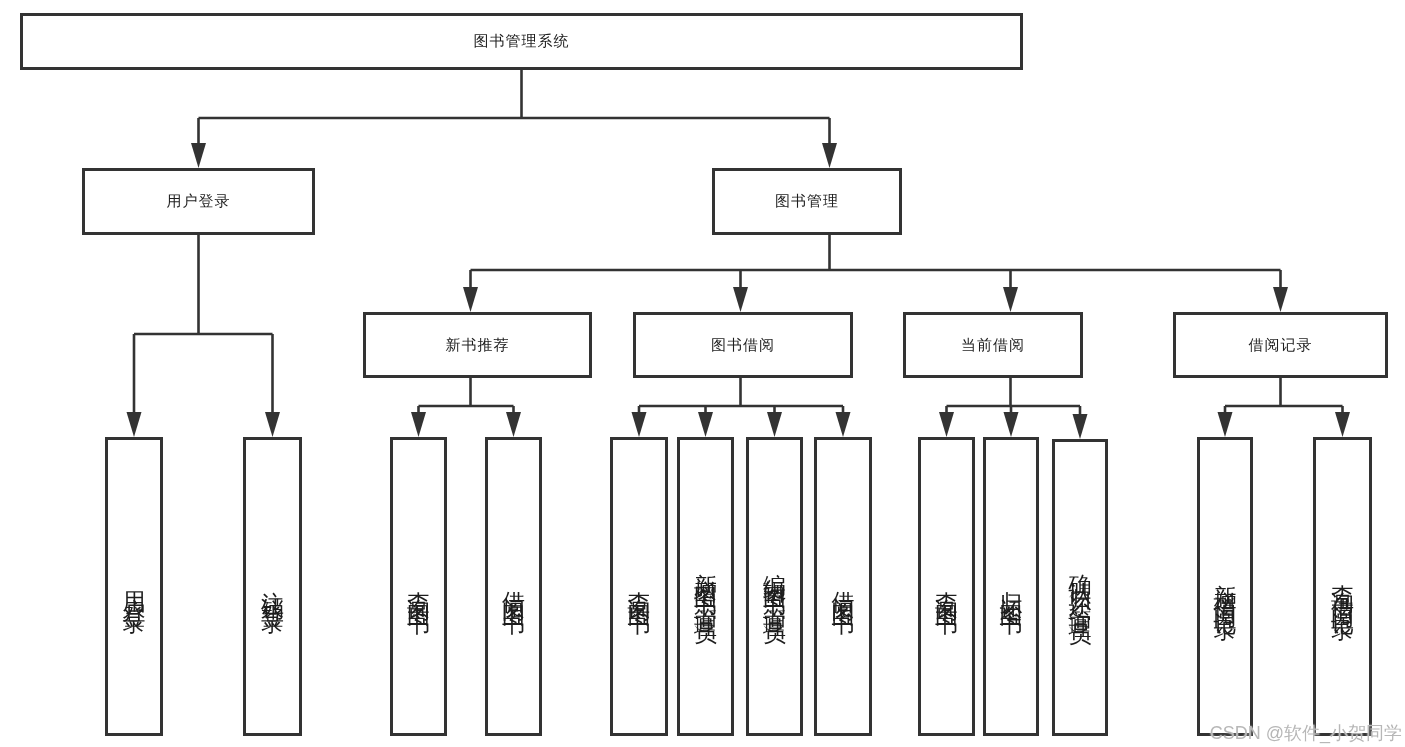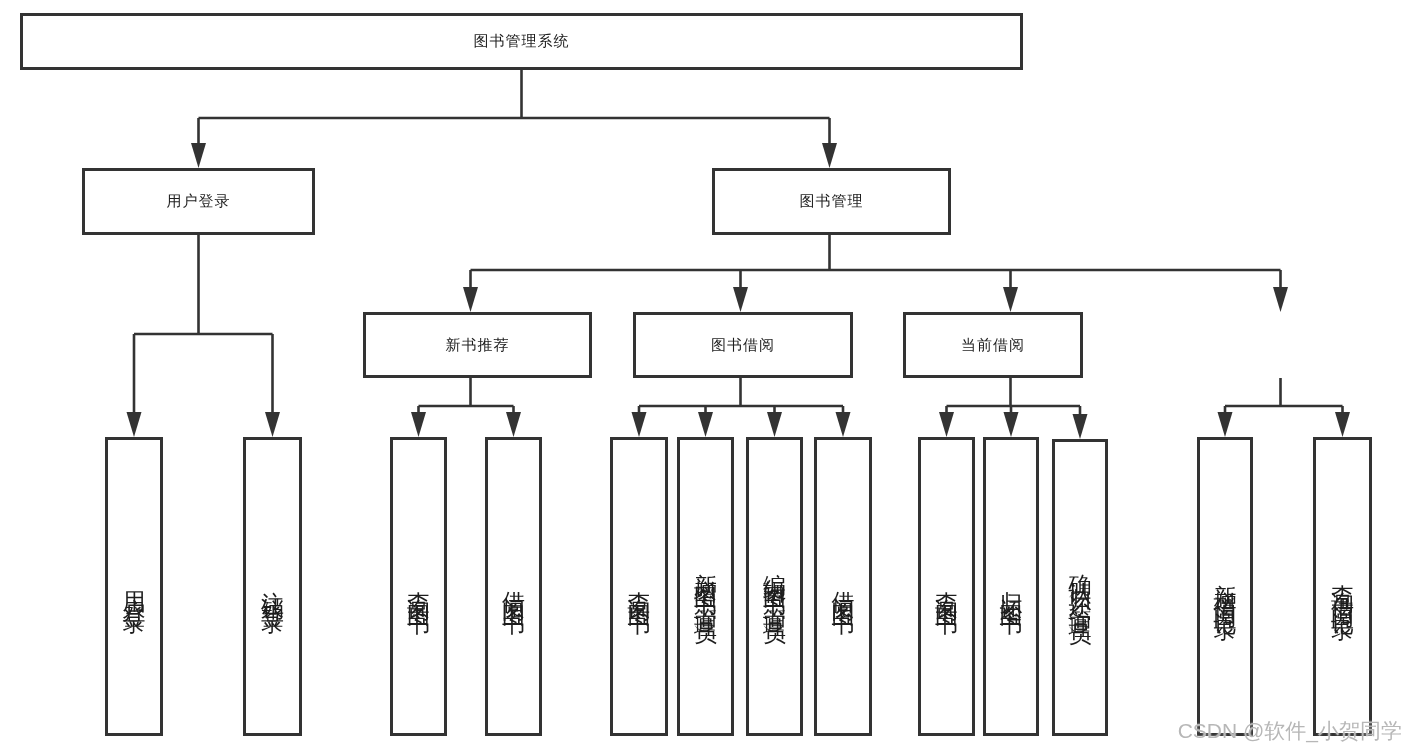--- a/index.html
+++ b/index.html
@@ -52,21 +52,21 @@
     writing-mode: vertical-rl;
     text-orientation: mixed;
     font-size: 23px;
     letter-spacing: 7px;
     line-height: 1;
   }
   #watermark {
     position: absolute;
     right: 3px;
     bottom: 2px;
-    font-size: 21px;
+    font-size: 18px;
     color: var(--wm, #b7b7b7);
     text-shadow: 0 0 2px #ffffff;
     z-index: 3;
     white-space: nowrap;
   }
 </style>
 </head>
 <body>
 
 <div id="stage" style="--bg: #ffffff; --line: #333333; --border: #333333; --fill: #ffffff; --text: #1d1d1d; --wm: #b7b7b7;">
@@ -125,31 +125,34 @@
       <path d="M 1335 412 L 1350 412 L 1342.5 437 Z" class="arrowhead"></path>
     </svg>
 
   <div id="watermark">CSDN @软件_小贺同学</div>
 <div class="node h" style="left: 20px; top: 13px; width: 1003px; height: 57px;">
       <span class="lbl">图书管理系统</span>
     </div>
     <div class="node h" style="left: 82px; top: 168px; width: 233px; height: 67px;">
       <span class="lbl">用户登录</span>
     </div>
-    <div class="node h" style="left: 712px; top: 168px; width: 239px; height: 67px; align-items: center;">
+    <div class="node h" style="left: 712px; top: 168px; width: 190px; height: 67px; align-items: center;">
       <span class="lbl">图书管理</span>
     </div>
     <div class="node h" style="left: 363px; top: 312px; width: 229px; height: 66px;">
       <span class="lbl">新书推荐</span>
     </div>
     <div class="node h" style="left: 633px; top: 312px; width: 220px; height: 66px;">
       <span class="lbl">图书借阅</span>
     </div>
     <div class="node h" style="left: 903px; top: 312px; width: 180px; height: 66px; font-family: Liberation Mono, monospace;">
       <span class="lbl">当前借阅</span>
+    </div>
+    <div class="node h" style="left: 1173px; top: 312px; width: 215px; height: 66px;">
+      <span class="lbl">借阅记录</span>
     </div>
     <div class="node v" style="left: 105px; top: 437px; width: 58px; height: 299px;">
       <span class="lbl">用户登录</span>
     </div>
     <div class="node v" style="left: 243px; top: 437px; width: 59px; height: 299px;">
       <span class="lbl">注销登录</span>
     </div>
     <div class="node v" style="left: 390px; top: 437px; width: 57px; height: 299px;">
       <span class="lbl">查询图书</span>
     </div>

